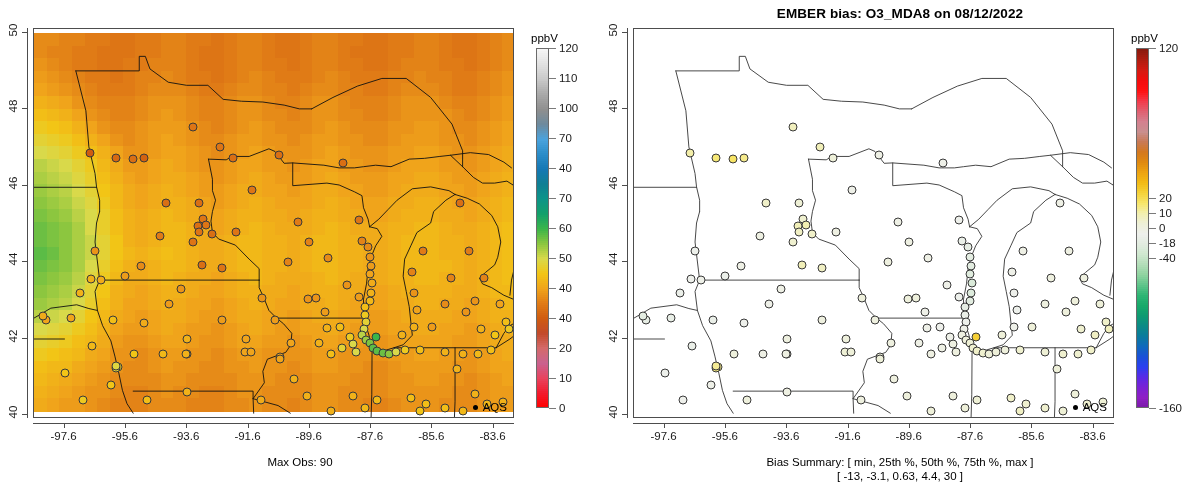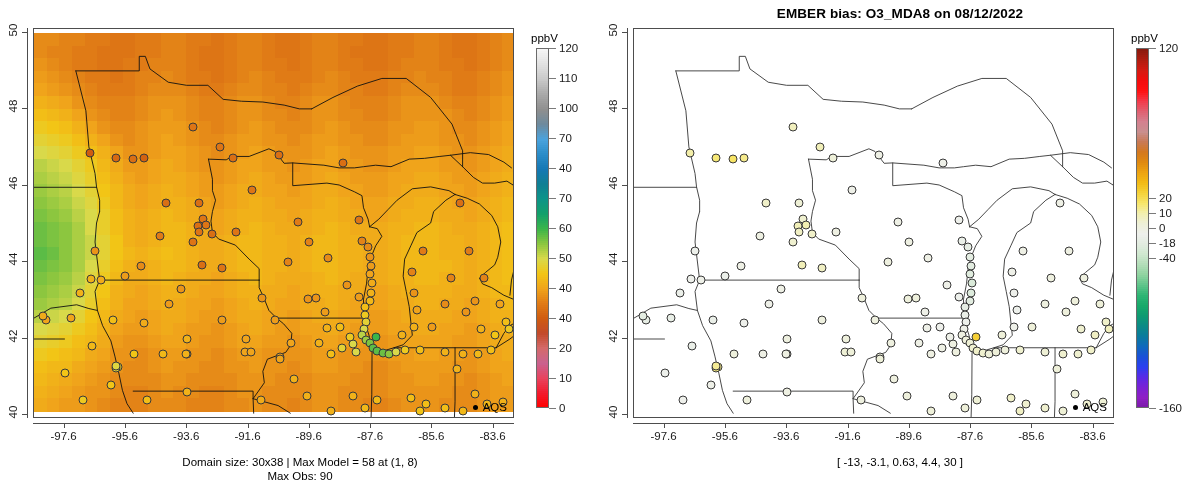--- a/index.html
+++ b/index.html
@@ -1404,21 +1404,20 @@
         <div class="ticklab" style="left:4px;top:176.8px;width:18px;text-align:center;transform:rotate(-90deg);">46</div>
         <div class="tick" style="left:22px;top:261.2px;width:5px;height:1px;"></div>
         <div class="ticklab" style="left:4px;top:253.2px;width:18px;text-align:center;transform:rotate(-90deg);">44</div>
         <div class="tick" style="left:22px;top:337.7px;width:5px;height:1px;"></div>
         <div class="ticklab" style="left:4px;top:329.7px;width:18px;text-align:center;transform:rotate(-90deg);">42</div>
         <div class="tick" style="left:22px;top:414.2px;width:5px;height:1px;"></div>
         <div class="ticklab" style="left:4px;top:406.2px;width:18px;text-align:center;transform:rotate(-90deg);">40</div>
       </div>
 
     <div class="caption" id="cap-left">
-      <div>Domain size: 30x38 | Max Model = 58 at (1, 8)</div>
       <div>Max Obs: 90</div>
     </div>
 
     <div class="cbar-wrap" style="left:0;top:0;width:600px;height:502px;">
       <div class="cbar-title" style="left:531px;top:32px;">ppbV</div>
       <div class="cbar" id="cbar-left" style="left:536px;top:48px;height:360px;">
           <div class="cbar-seg" style="top:0.000%;height:0.906%;background:rgb(245,245,245);"></div>
           <div class="cbar-seg" style="top:0.559%;height:0.906%;background:rgb(242,242,242);"></div>
           <div class="cbar-seg" style="top:1.117%;height:0.906%;background:rgb(239,239,239);"></div>
           <div class="cbar-seg" style="top:1.676%;height:0.906%;background:rgb(237,237,237);"></div>
@@ -1834,20 +1833,21 @@
         <div class="ticklab" style="left:4px;top:176.8px;width:18px;text-align:center;transform:rotate(-90deg);">46</div>
         <div class="tick" style="left:22px;top:261.2px;width:5px;height:1px;"></div>
         <div class="ticklab" style="left:4px;top:253.2px;width:18px;text-align:center;transform:rotate(-90deg);">44</div>
         <div class="tick" style="left:22px;top:337.7px;width:5px;height:1px;"></div>
         <div class="ticklab" style="left:4px;top:329.7px;width:18px;text-align:center;transform:rotate(-90deg);">42</div>
         <div class="tick" style="left:22px;top:414.2px;width:5px;height:1px;"></div>
         <div class="ticklab" style="left:4px;top:406.2px;width:18px;text-align:center;transform:rotate(-90deg);">40</div>
       </div>
 
     <div class="caption" id="cap-right">
+      <div>Bias Summary: [ min, 25th %, 50th %, 75th %, max ]</div>
       <div>[ -13,  -3.1,  0.63,  4.4,  30 ]</div>
     </div>
 
     <div class="cbar-wrap" style="left:0;top:0;width:600px;height:502px;">
       <div class="cbar-title" style="left:531px;top:32px;">ppbV</div>
       <div class="cbar" id="cbar-right" style="left:536px;top:48px;height:360px;">
           <div class="cbar-seg" style="top:0.000%;height:0.906%;background:rgb(139,26,14);"></div>
           <div class="cbar-seg" style="top:0.559%;height:0.906%;background:rgb(146,27,14);"></div>
           <div class="cbar-seg" style="top:1.117%;height:0.906%;background:rgb(153,27,15);"></div>
           <div class="cbar-seg" style="top:1.676%;height:0.906%;background:rgb(161,28,15);"></div>

